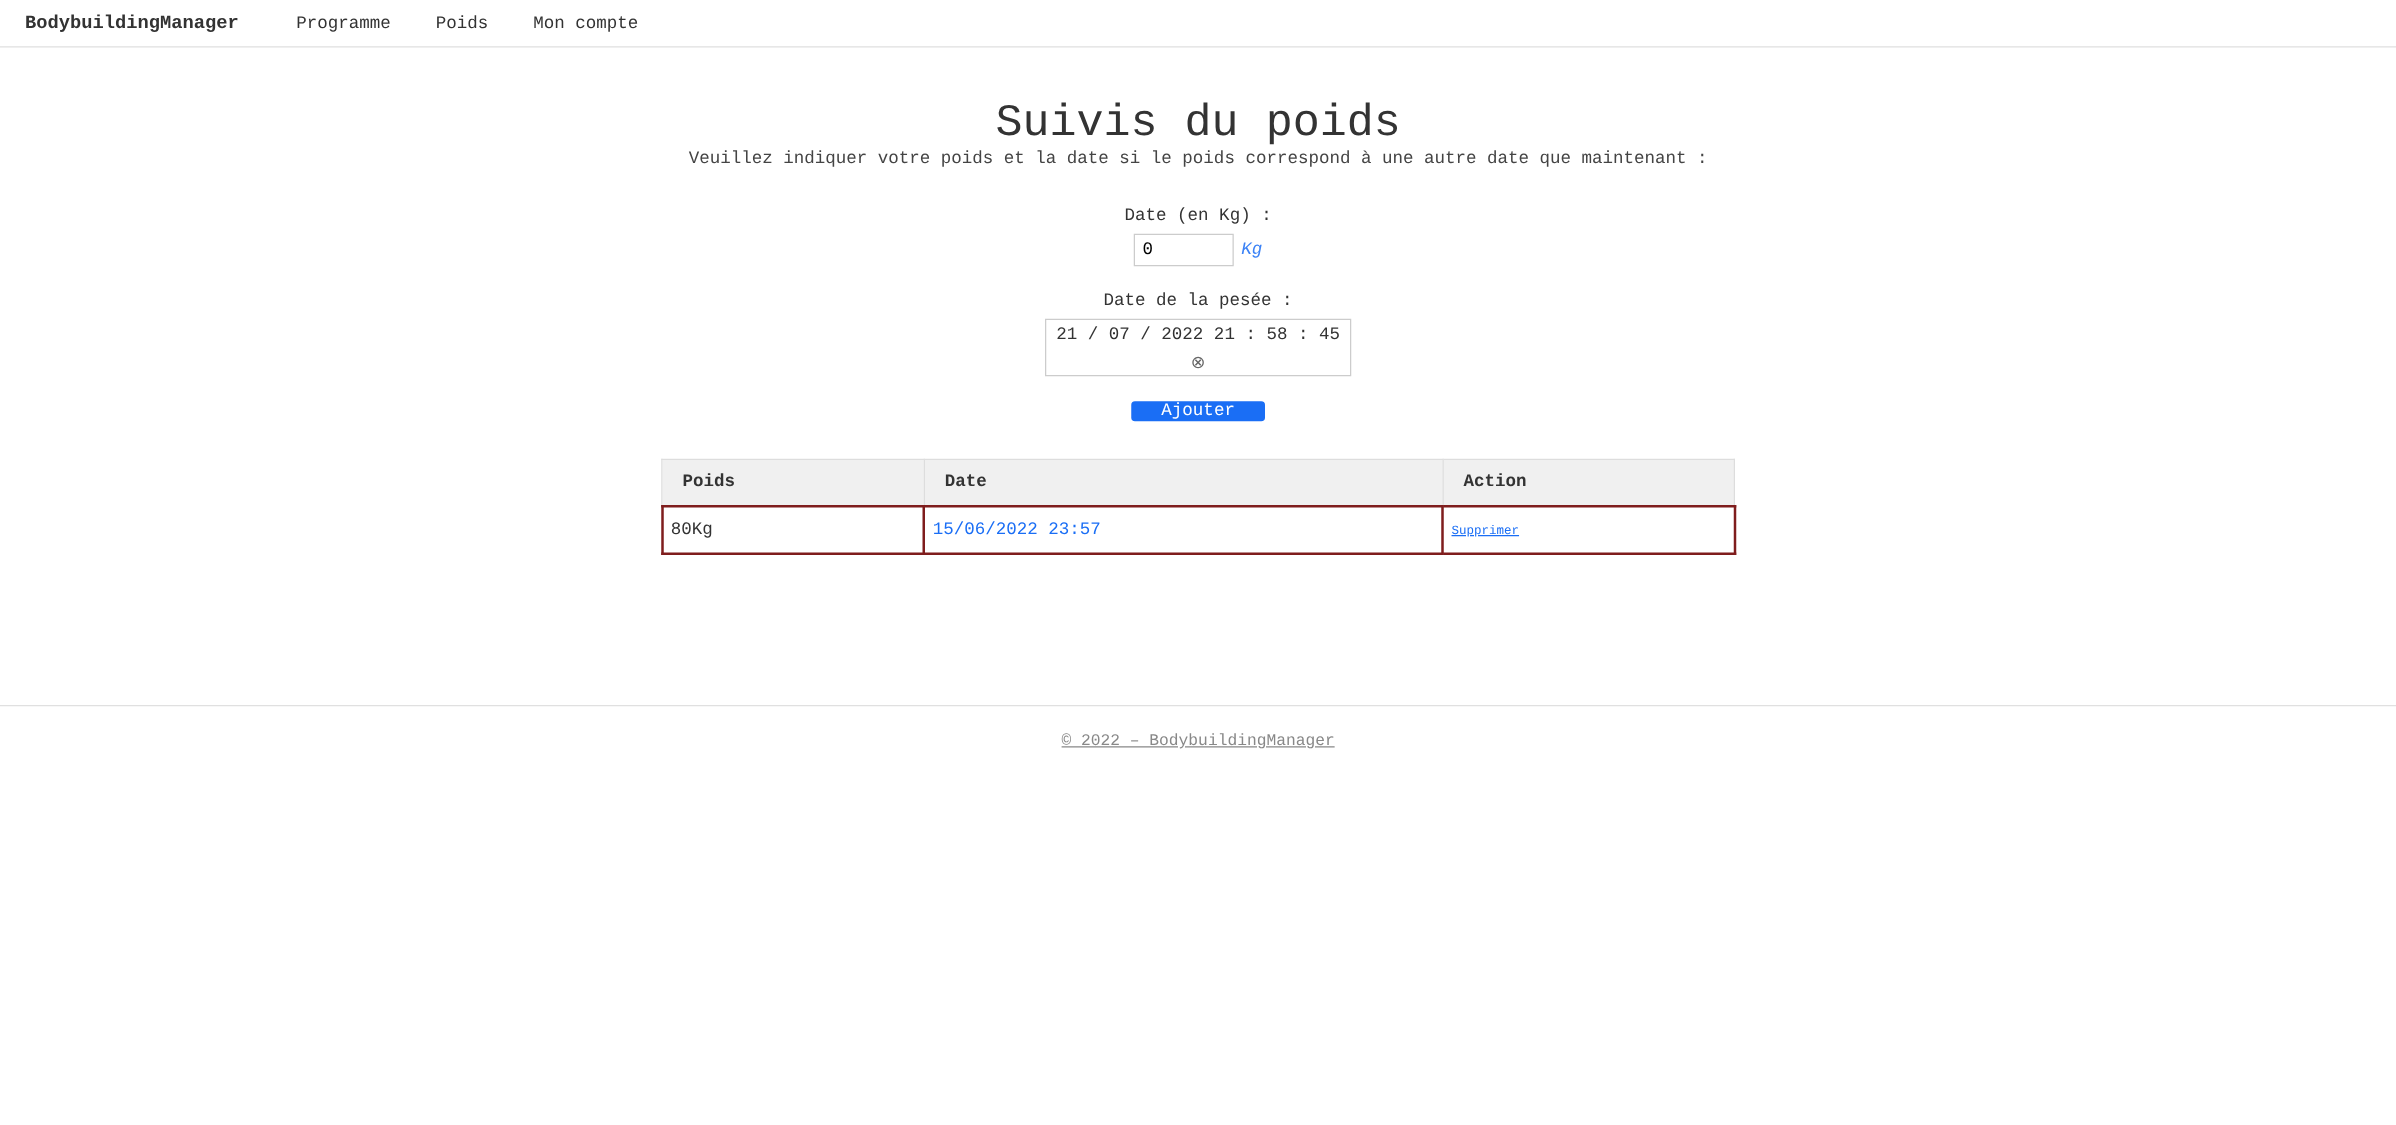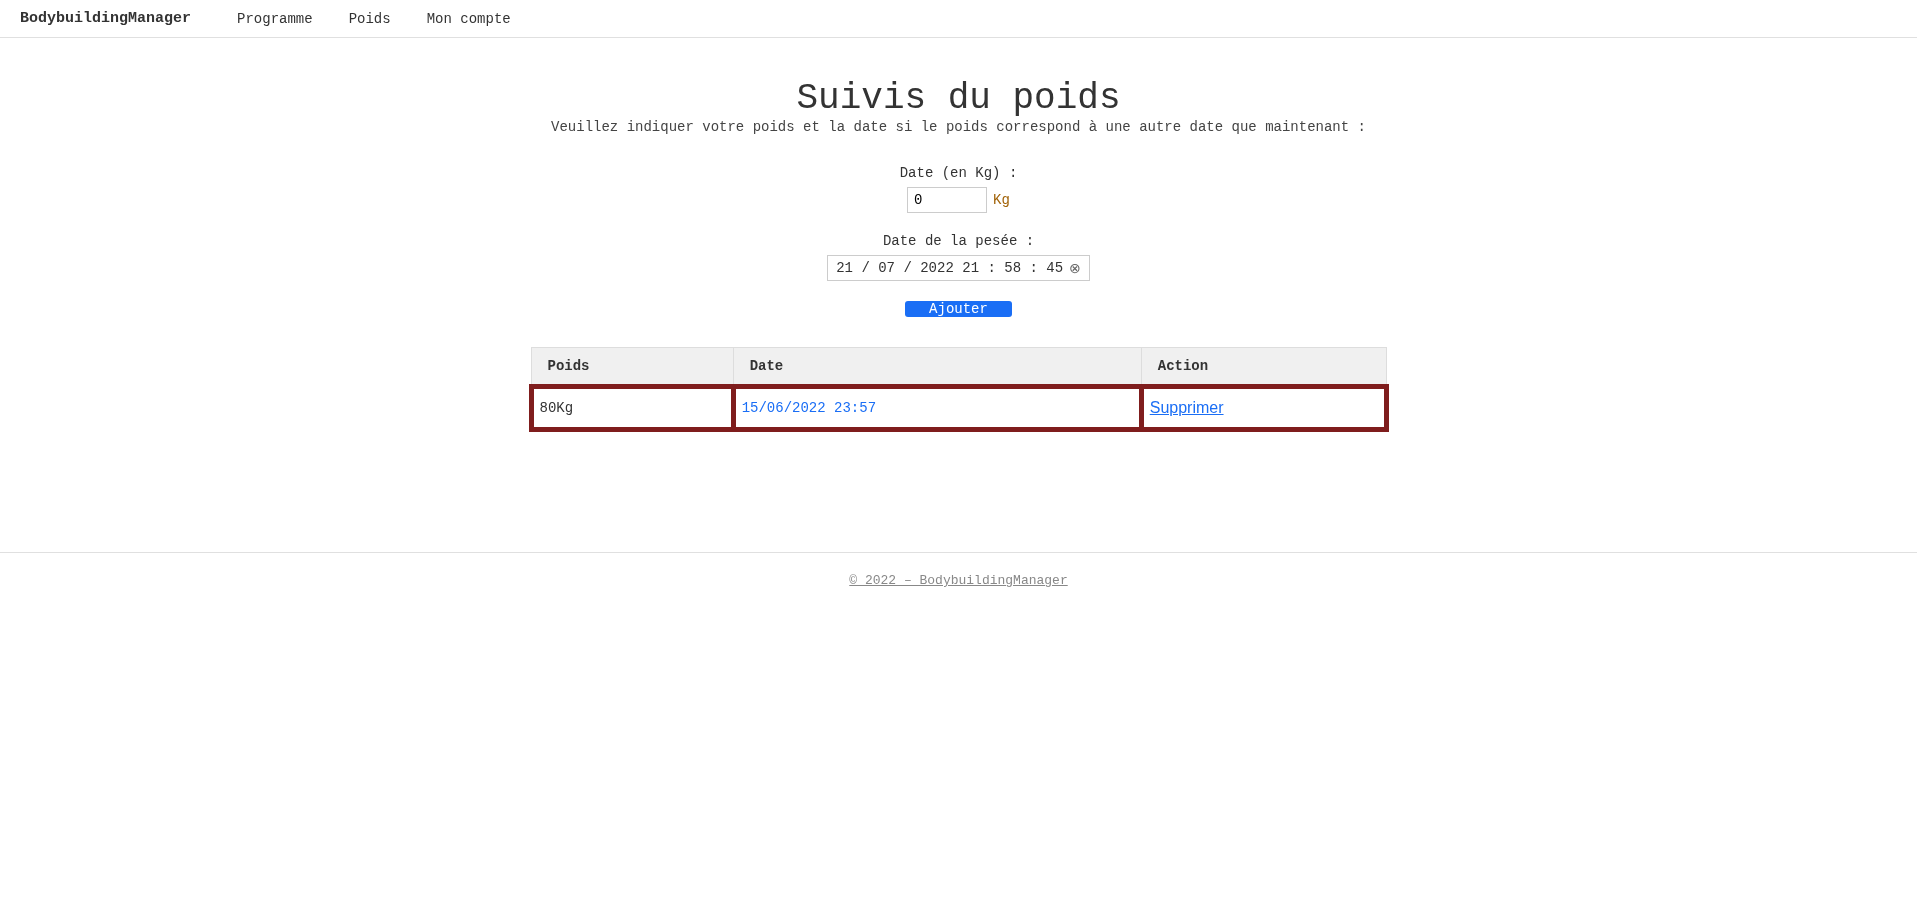--- a/index.html
+++ b/index.html
@@ -95,32 +95,34 @@
     .weight-input {
       width: 80px;
       padding: 4px 6px;
       border: 1px solid #ccc;
       font-family: 'Courier New', Courier, monospace;
       font-size: 14px;
     }
 
     .kg-label {
       font-size: 14px;
-      color: #a16207;
+      color: #3b82f6;
+      font-style: italic;
     }
 
     .date-input-wrapper {
       display: flex;
       align-items: center;
       border: 1px solid #ccc;
       padding: 4px 8px;
       font-family: 'Courier New', Courier, monospace;
       font-size: 14px;
       background: #fff;
       gap: 6px;
+      flex-direction: column;
     }
 
     .date-input-text {
       font-family: 'Courier New', Courier, monospace;
       font-size: 14px;
       color: #333;
     }
 
     .date-clear-btn {
       cursor: pointer;
@@ -163,32 +165,32 @@
       padding: 10px 16px;
       font-size: 14px;
       font-weight: bold;
       border: 1px solid #ddd;
       font-family: 'Courier New', Courier, monospace;
     }
 
     .data-table td {
       padding: 10px 6px;
       font-size: 14px;
-      border: 5px solid #7f1d1d;
+      border: 2px solid #7f1d1d;
       font-family: 'Courier New', Courier, monospace;
     }
 
     .action-link {
       color: #1a6ef5;
       text-decoration: underline;
       cursor: pointer;
       background: none;
       border: none;
-      font-family: Liberation Sans, sans-serif;
-      font-size: 16px;
+      font-family: Liberation Mono, monospace;
+      font-size: 10px;
       padding: 0;
     }
 
     .date-cell {
       color: #1a6ef5;
     }
 
     
     .footer {
       margin-top: 80px;

